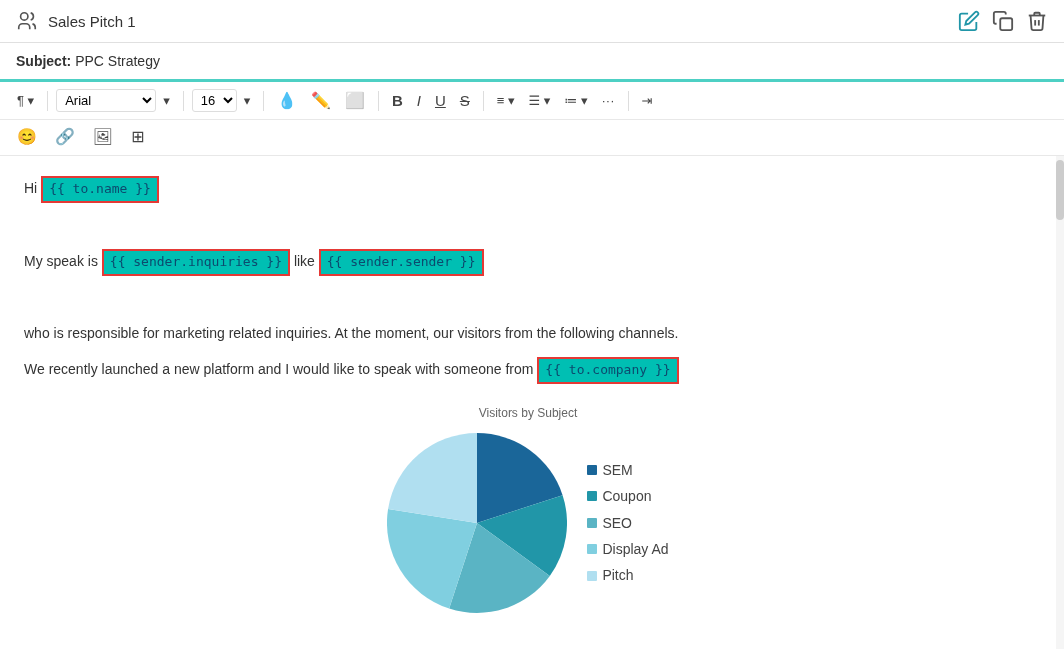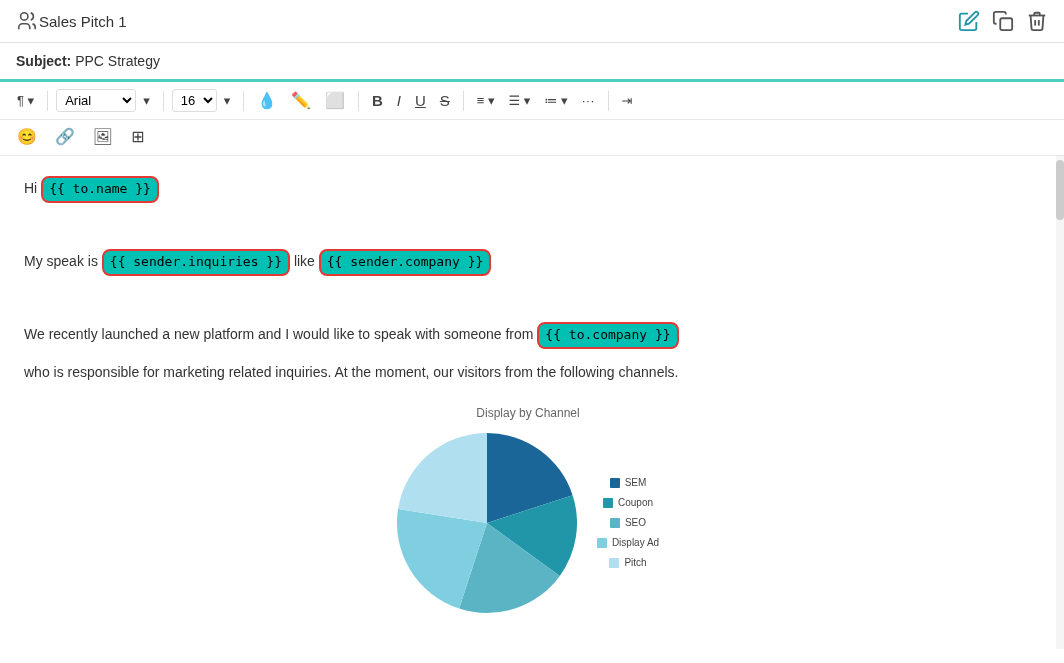--- a/index.html
+++ b/index.html
@@ -9,21 +9,21 @@
     .header {
       display: flex;
       align-items: center;
       justify-content: space-between;
       padding: 10px 16px;
       border-bottom: 1px solid #e0e0e0;
     }
     .header-left {
       display: flex;
       align-items: center;
-      gap: 1px;
+      gap: 10px;
       text-align: right;
     }
     .header-title {
       font-size: 15px;
       font-weight: 500;
       color: #333;
     }
     .header-icons {
       display: flex;
       gap: 12px;
@@ -69,21 +69,21 @@
       margin: 0 4px;
     }
     .toolbar-select {
       border: 1px solid #ddd;
       border-radius: 3px;
       padding: 2px 4px;
       font-size: 13px;
       cursor: pointer;
       background: #fff;
     }
-    .font-name-select { width: 80px; }
+    .font-name-select { width: 100px; }
     .font-size-select { width: 45px; }
 
     .toolbar-row2 {
       display: flex;
       align-items: center;
       padding: 4px 12px 6px;
       gap: 8px;
       border-bottom: 1px solid #e8e8e8;
     }
 
@@ -110,23 +110,23 @@
       height: 60px;
       background: #ccc;
       border-radius: 4px;
       margin-top: 4px;
     }
 
     
     .template-tag {
       display: inline-block;
       background: #00bfb3;
-      color: #000000;
+      color: #0c4a6e;
       border: 2px solid #e53935;
-      border-radius: 8px;
+      border-radius: 0;
       padding: 1px 6px;
       font-size: 13px;
       font-family: monospace;
     }
 
     .editor p {
       margin-bottom: 12px;
     }
 
     
@@ -143,23 +143,22 @@
     }
     .chart-body {
       display: flex;
       align-items: center;
       gap: 20px;
     }
     .chart-legend {
       display: flex;
       flex-direction: column;
       gap: 4px;
-      font-size: 10px;
+      font-size: 14px;
       color: #444;
-      align-items: center;
     }
     .legend-item {
       display: flex;
       align-items: center;
       gap: 5px;
     }
     .legend-dot {
       width: 10px;
       height: 10px;
       border-radius: 1px;
@@ -253,32 +252,32 @@
 
 <div class="content-area">
   <div class="editor">
 
     <p>
       <span>Hi </span><span class="template-tag">{{ to.name }}</span>
     </p>
     <p>&nbsp;</p>
 
     <p>
-      <span>My speak is </span><span class="template-tag">{{ sender.inquiries }}</span><span> like </span><span class="template-tag">{{ sender.company }}</span>
+      <span>My speak is </span><span class="template-tag">{{ sender.inquiries }}</span><span> like </span><span class="template-tag">{{ sender.sender }}</span>
     </p>
     <p>&nbsp;</p>
+
+    <p>who is responsible for marketing related inquiries. At the moment, our visitors from the following channels.</p>
 
     <p>
       <span>We recently launched a new platform and I would like to speak with someone from </span><span class="template-tag">{{ to.company }}</span>
     </p>
 
-    <p>who is responsible for marketing related inquiries. At the moment, our visitors from the following channels.</p>
-
     <div class="chart-container">
-      <div class="chart-title">Display by Channel</div>
+      <div class="chart-title">Visitors by Subject</div>
       <div class="chart-body">
 
         <div class="pie-chart">
           <svg width="180" height="180" viewBox="-1 -1 2 2" style="transform:rotate(-90deg)">
 
             <path d="M0,0 L1,0 A1,1,0,0,1,0.309,0.951 Z" fill="#1a6699"></path>
 
             <path d="M0,0 L0.309,0.951 A1,1,0,0,1,-0.588,0.809 Z" fill="#2196a8"></path>
 
             <path d="M0,0 L-0.588,0.809 A1,1,0,0,1,-0.951,-0.309 Z" fill="#5ab4c4"></path>

